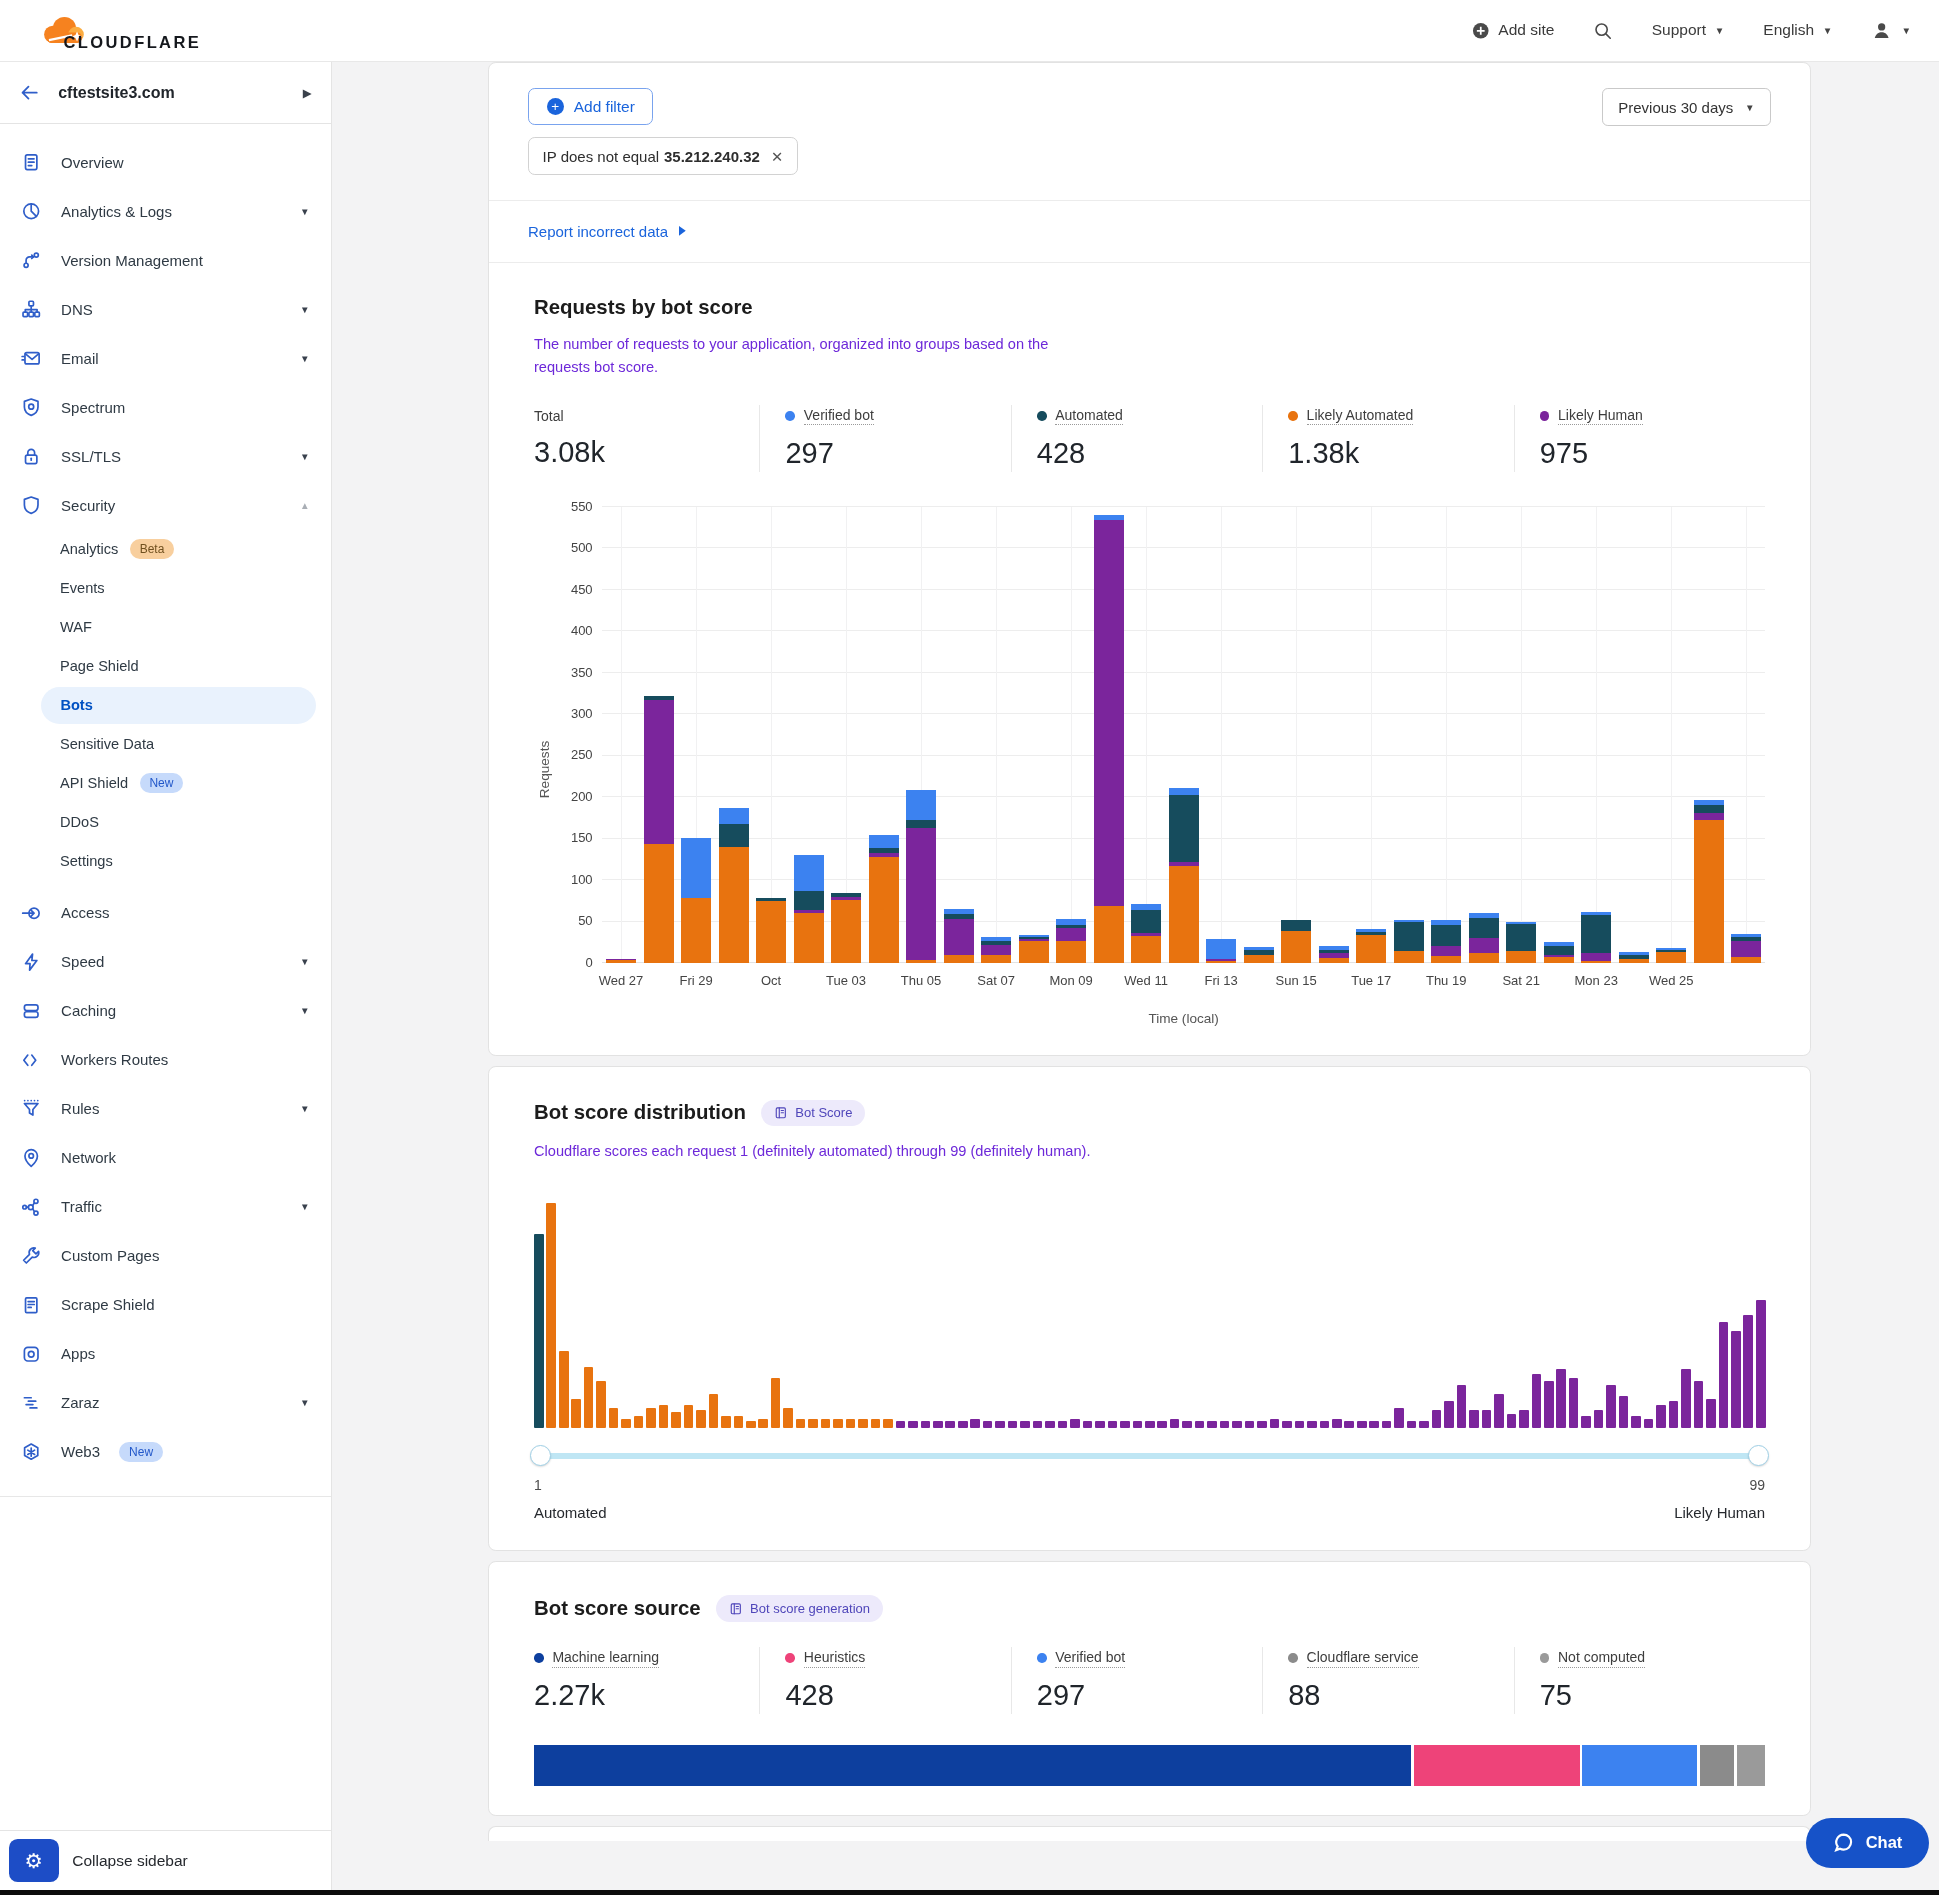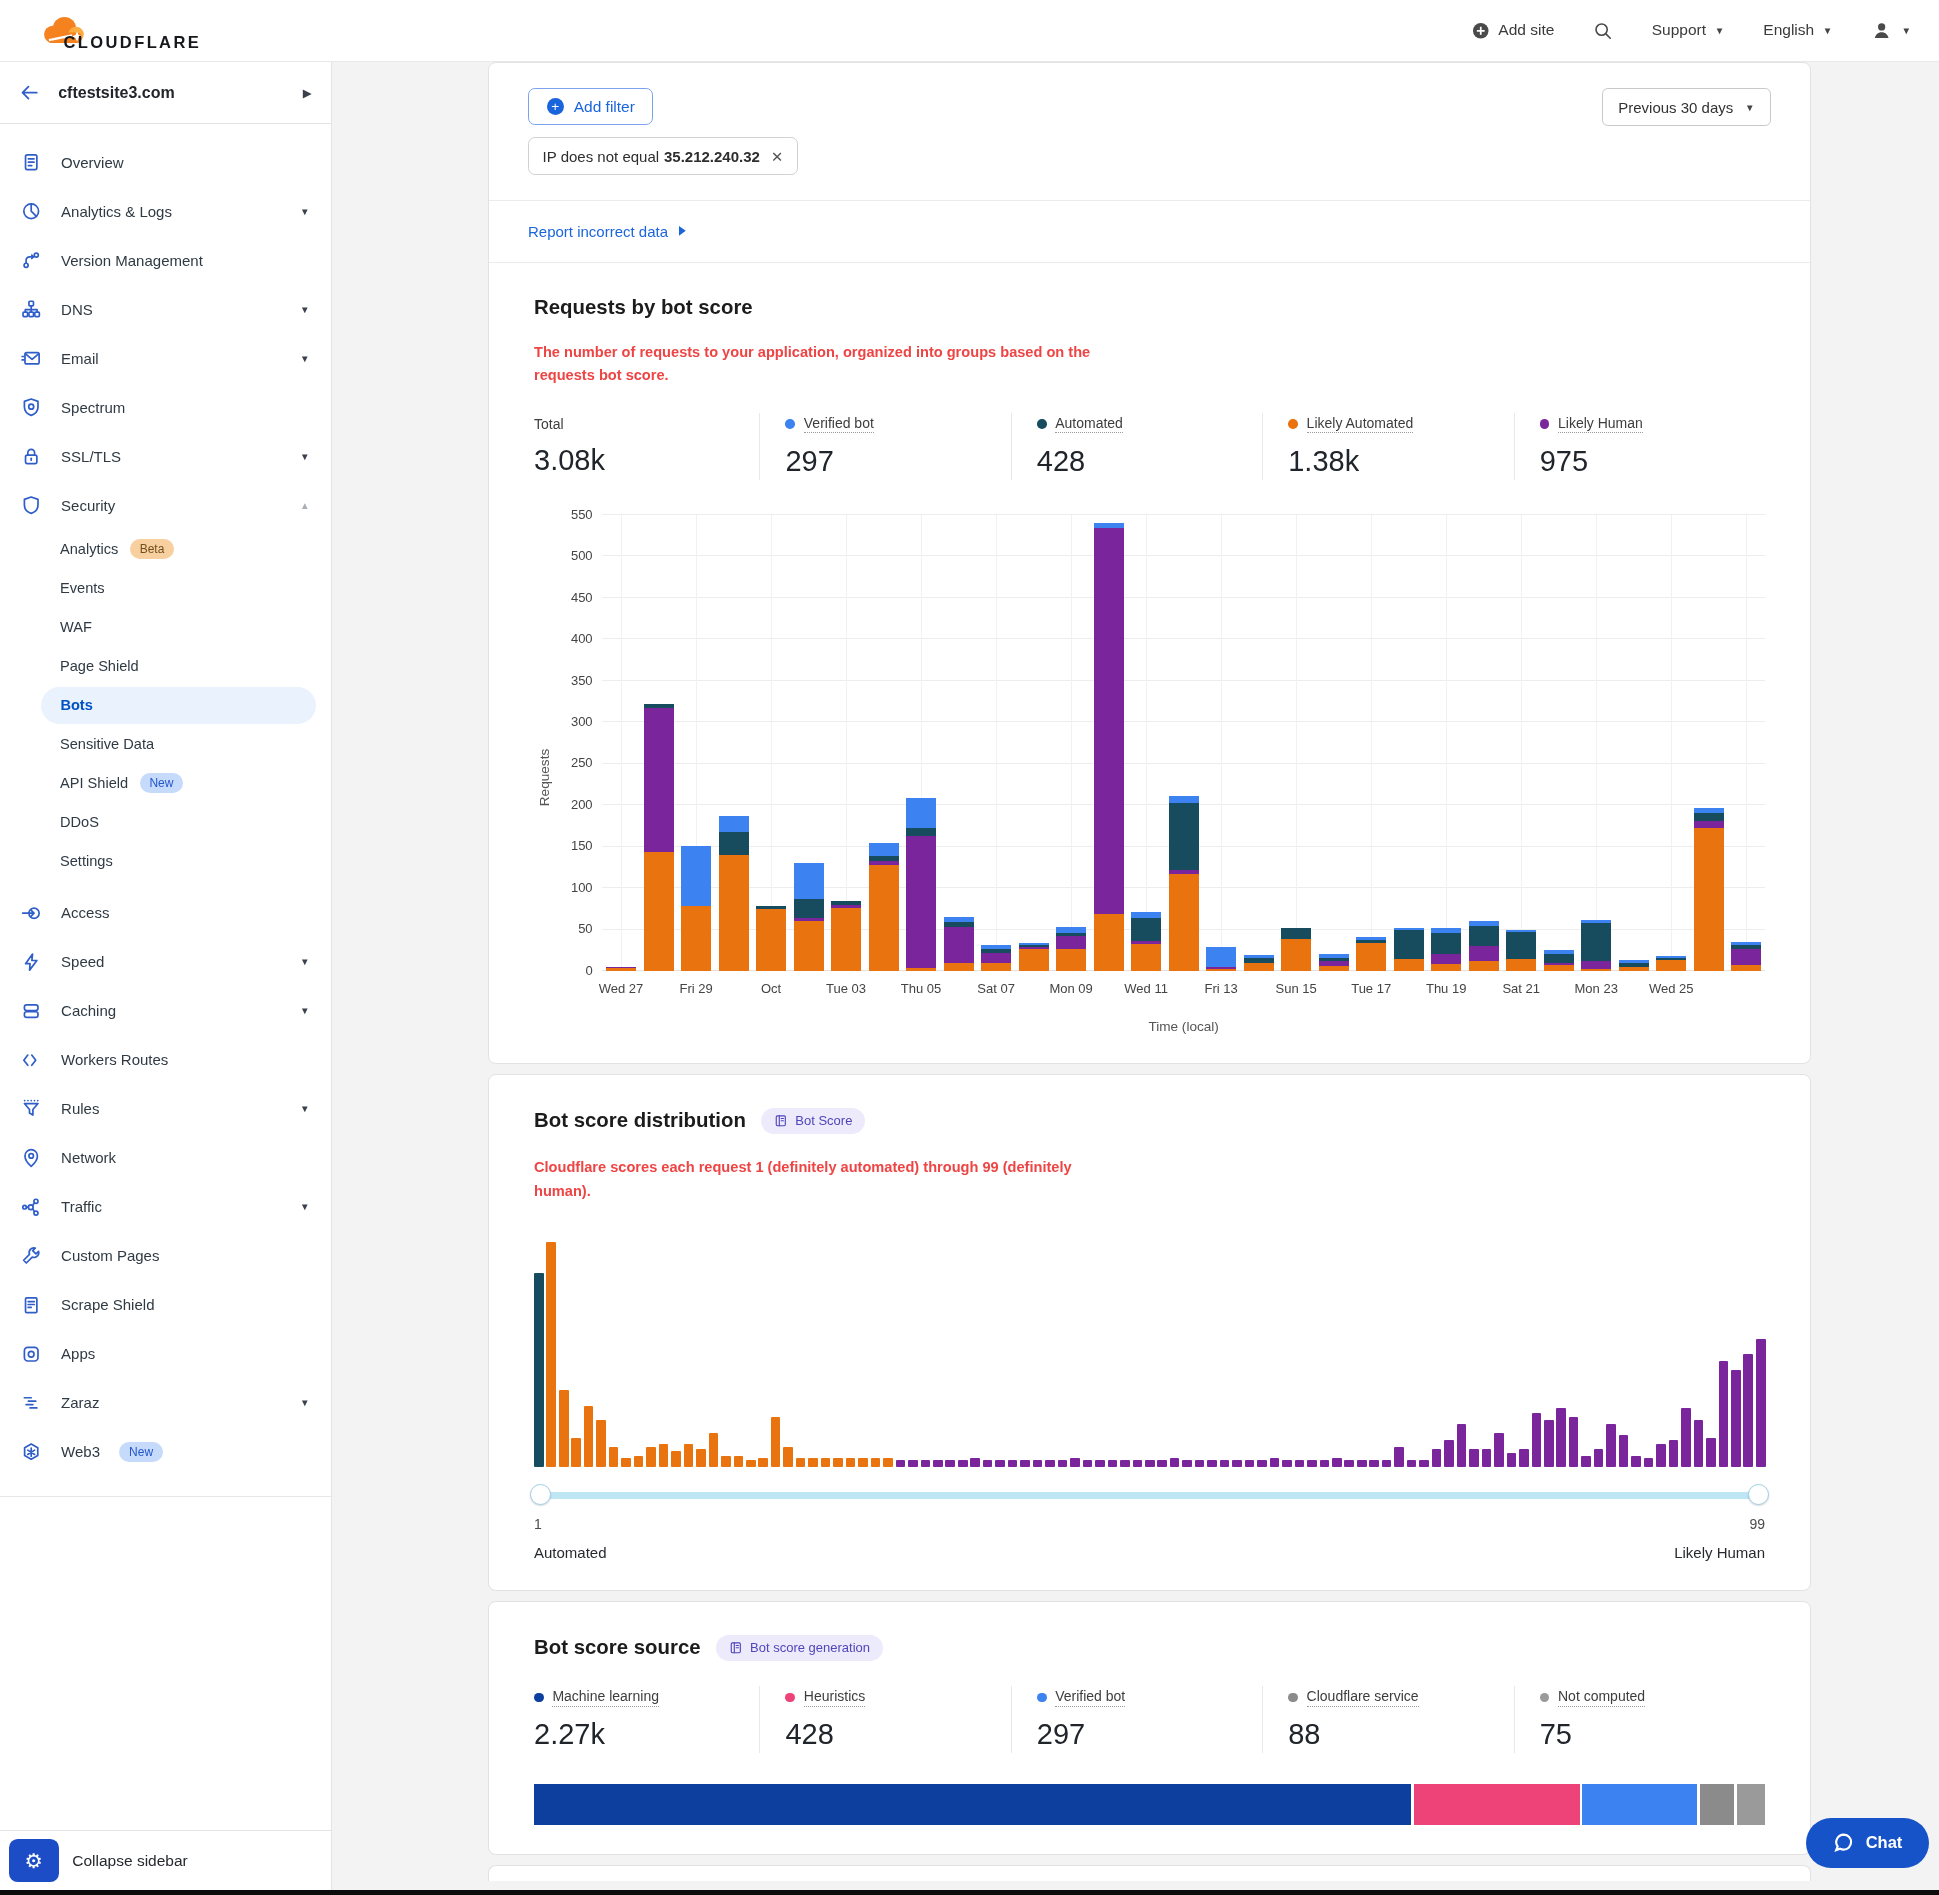--- a/index.html
+++ b/index.html
@@ -50,21 +50,21 @@
   .chip{ margin-top:11.6px; display:inline-flex; align-items:center; gap:11px; border:1px solid #d2d2d2;
     border-radius:6.8px; padding:9.7px 13.6px; font-size:15px; color:#2e2e2e; background:#fff; }
   .chip .val{ font-weight:bold; margin-left:4.9px;}
   .chip .x{ color:#555; font-size:14.6px; cursor:pointer; }
   .range-btn{ display:inline-flex; align-items:center; gap:11.6px; border:1px solid #c9c9c9; background:#fff;
     border-radius:5.8px; padding:9.7px 15.5px; font-size:15px; color:#333; cursor:pointer; }
   .sec-report{ padding:21.3px 39px; border-top:1px solid #ececec; }
   .report-link{ color:#1a64dc; font-size:15px; display:inline-flex; align-items:center; gap:9.7px; cursor:pointer; }
   .sec-chart{ padding:33px 45px 23px; border-top:1px solid #ececec; }
   h2.card-title{ font-size:20.4px; margin:0; color:#1c1c1c; }
-  .desc{ font-size:14.6px; color:#ef4444; line-height:1.6; margin-top:22px; max-width:558px;font-weight:bold; }
+  .desc{ font-size:14.6px; color:#6d28d9; line-height:1.6; margin-top:14px; max-width:558px; }
   .stats{ display:flex; margin-top:25px; }
   .stat{ flex:1; padding:1.9px 0 1.9px 25px; border-left:1px solid #e8e8e8; }
   .stat:first-child{ padding-left:0; border-left:none; }
   .stat-label{ font-size:14px; color:#3d3d3d; display:inline-flex; gap:8.7px; align-items:center; }
   .stat-label .u{ border-bottom:1.5px dotted #9a9a9a; padding-bottom:1.9px; }
   .dot{ width:9.7px; height:9.7px; border-radius:50%; flex:0 0 auto; }
   .stat-value{ font-size:29px; color:#20252b; margin-top:11.6px; }
   
   .chart-wrap{ display:flex; margin-top:35px; }
   .ylab{ width:21.3px; display:flex; align-items:center; justify-content:center; }

